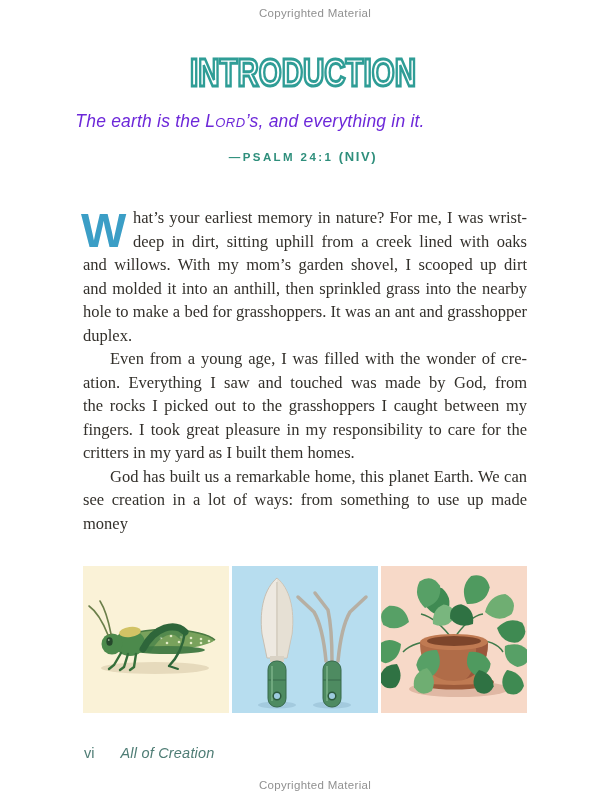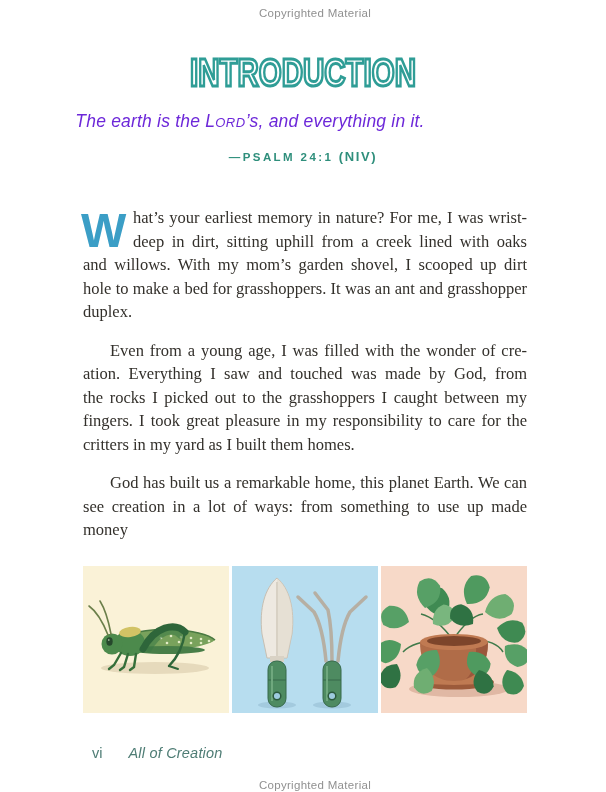--- a/index.html
+++ b/index.html
@@ -30,34 +30,34 @@
   .bodytext{
     position:absolute;left:83px;top:206px;width:444px;
     font-size:16.5px;color:#33302b;line-height:23.5px;
   }
   .para{position:relative;}
   .bline{
     width:444px;height:23.5px;line-height:23.5px;
     text-align:justify;text-align-last:justify;
   }
   .bline.dc{padding-left:50px;width:394px;}
-  .bline.ind{text-indent:27px;margin-top:15px;}
+  .bline.ind{text-indent:27px;}
   .bline.end{text-align-last:left;}
   .dropcap{
     position:absolute;left:-2px;top:3px;
     font-family:"Liberation Sans",sans-serif;font-weight:bold;
     font-size:48px;line-height:44px;color:#3b9ec6;
   }
   .pics{position:absolute;left:83px;top:566px;display:flex;gap:3px;}
   .pic{width:146px;height:147px;}
   .pic svg{display:block;}
   .footer{
     position:absolute;left:84px;top:745px;
     font-family:"Liberation Sans",sans-serif;font-size:14.5px;
-    color:#4f7d75;font-weight:500;margin-left:8px;
+    color:#4f7d75;font-weight:500;
   }
   .footer .running{font-style:italic;margin-left:26px;letter-spacing:.2px;}
 </style>
 </head>
 <body>
 
 <div class="page">
 
   <div class="copy top">Copyrighted Material</div>
 
@@ -70,20 +70,21 @@
   <div class="quote"><span>The earth is the L</span><span class="sc">ORD</span><span>’s, and everything in it.</span></div>
 
   <div class="ref"><span>—PSALM 24:1 </span><span class="niv">(NIV)</span></div>
 
   <div class="bodytext">
     <div class="para">
       <span class="dropcap">W</span>
       <div class="bline dc">hat’s your earliest memory in nature? For me, I was wrist-</div>
       <div class="bline dc">deep in dirt, sitting uphill from a creek lined with oaks</div>
       <div class="bline">and willows. With my mom’s garden shovel, I scooped up dirt</div>
+      <div class="bline">and molded it into an anthill, then sprinkled grass into the nearby</div>
       <div class="bline">hole to make a bed for grasshoppers. It was an ant and grasshopper</div>
       <div class="bline end">duplex.</div>
     </div>
     <div class="para">
       <div class="bline ind">Even from a young age, I was filled with the wonder of cre-</div>
       <div class="bline">ation. Everything I saw and touched was made by God, from</div>
       <div class="bline">the rocks I picked out to the grasshoppers I caught between my</div>
       <div class="bline">fingers. I took great pleasure in my responsibility to care for the</div>
       <div class="bline end">critters in my yard as I built them homes.</div>
     </div>

